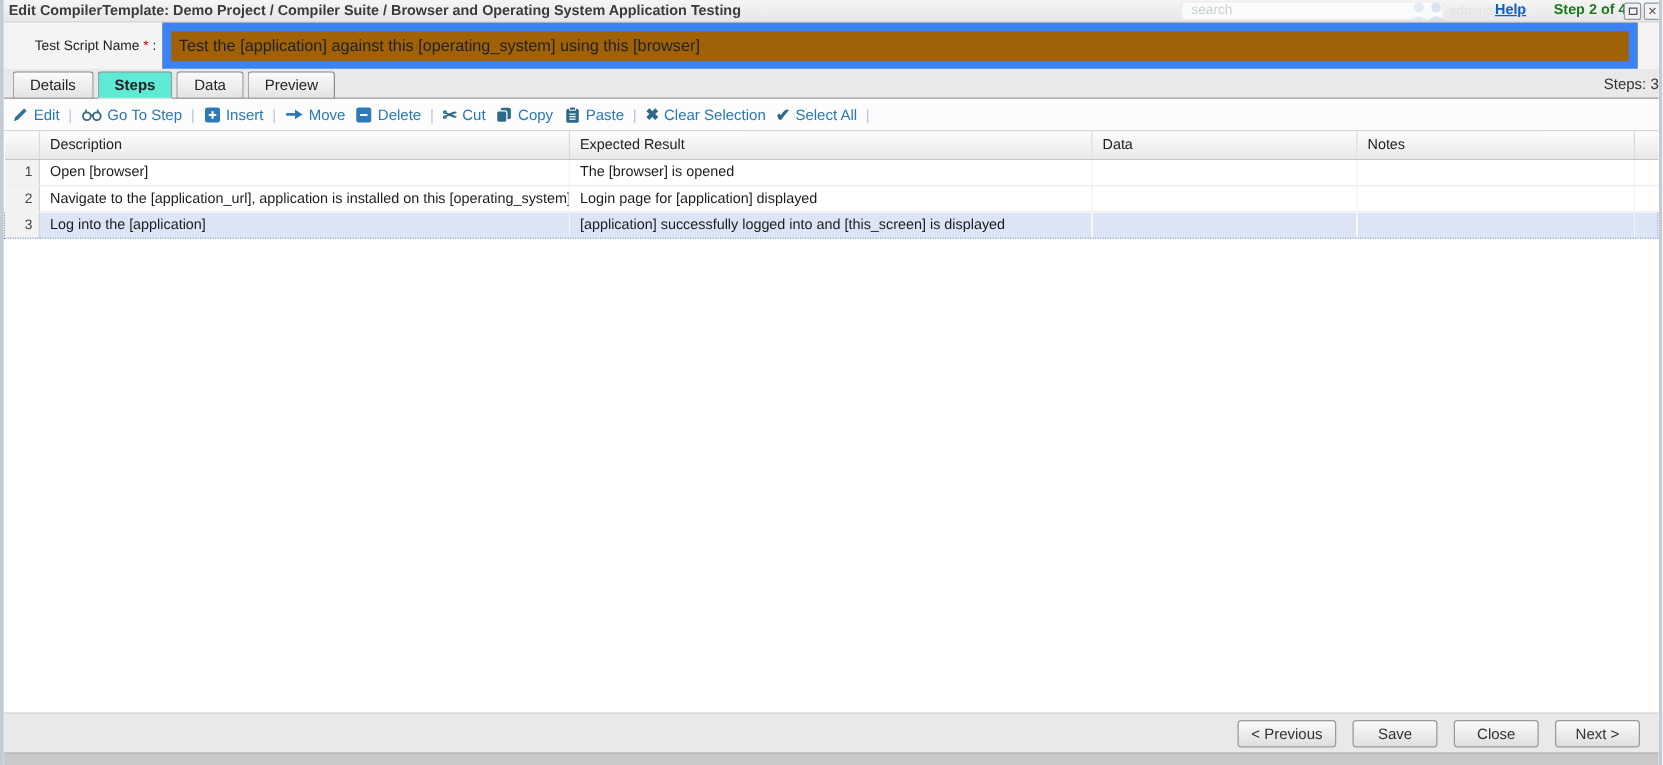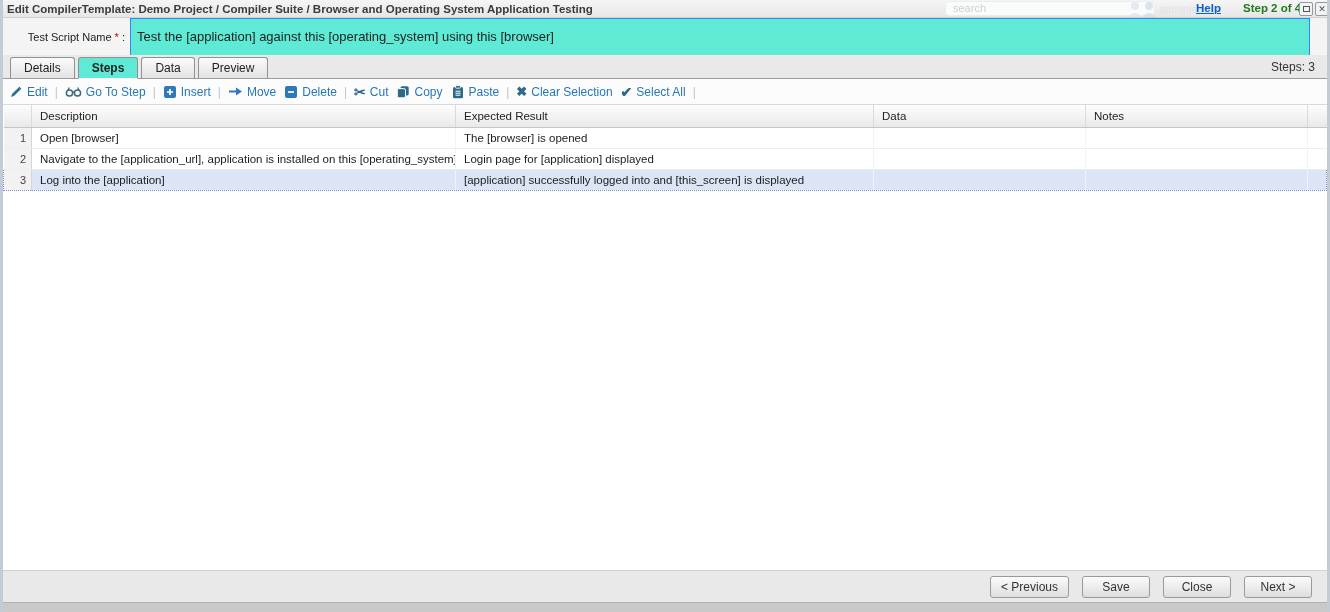--- a/index.html
+++ b/index.html
@@ -36,39 +36,39 @@
   .maxglyph { width:7px; height:6px; border:1px solid #555; display:block; }
   
   .name-row {
     height:37px; flex:0 0 37px; background:#f4f4f4;
     display:flex; align-items:center;
   }
   .name-label { width:122px; text-align:right; font-size:11px; color:#222; white-space:nowrap; }
   .req { color:#cc0000; }
   .name-input {
     flex:1; height:38px; margin-left:5px; margin-right:17px;
-    border:1px solid #3b82f6; background:#5eead4; padding:0 6px;
+    border:7px solid #3b82f6; background:#a16207; padding:0 6px;
     font-family:"Liberation Sans", sans-serif; font-size:13px; color:#222;
   }
   
   .tabstrip {
     height:24px; flex:0 0 24px; background:#e9e9e9; border-bottom:1px solid #9d9d9d;
     display:flex; align-items:flex-end; padding-left:7px; position:relative;
   }
   .tab {
     margin-right:3px; margin-bottom:-1px; padding:3px 13px 3px;
     border:1px solid #919191; border-radius:3px 3px 0 0;
     background:linear-gradient(#fbfbfb,#e3e3e3);
     border-bottom:1px solid #9d9d9d;
     font-size:12px; color:#222; cursor:default; z-index:1;
   }
   .tab.active {
     background:#5eead4; font-weight:bold; border-bottom:1px solid #fbfbfb; z-index:2;
   }
-  .steps-counter { margin-left:auto; margin-right:12px; align-self:center; font-size:12px; color:#333;text-align:right; }
+  .steps-counter { margin-left:auto; margin-right:0; align-self:center; font-size:12px; color:#333;text-align:right; }
   
   .panel { flex:1; background:#fff; display:flex; flex-direction:column; overflow:hidden; }
   .toolbar {
     height:26px; flex:0 0 26px; background:#fcfcfc; border-bottom:1px solid #d9d9d9;
     display:flex; align-items:center; padding-left:6px; font-size:12px;
   }
   .tbtn { display:inline-flex; align-items:center; gap:4px; color:#2878b4; cursor:default; white-space:nowrap; }
   .tbtn svg { display:block; }
   .tsep { color:#b3c9d6; margin:0 7px; font-size:12px; }
   .glyph-icon { color:#2d6a8a; font-weight:bold; font-style:normal; }

